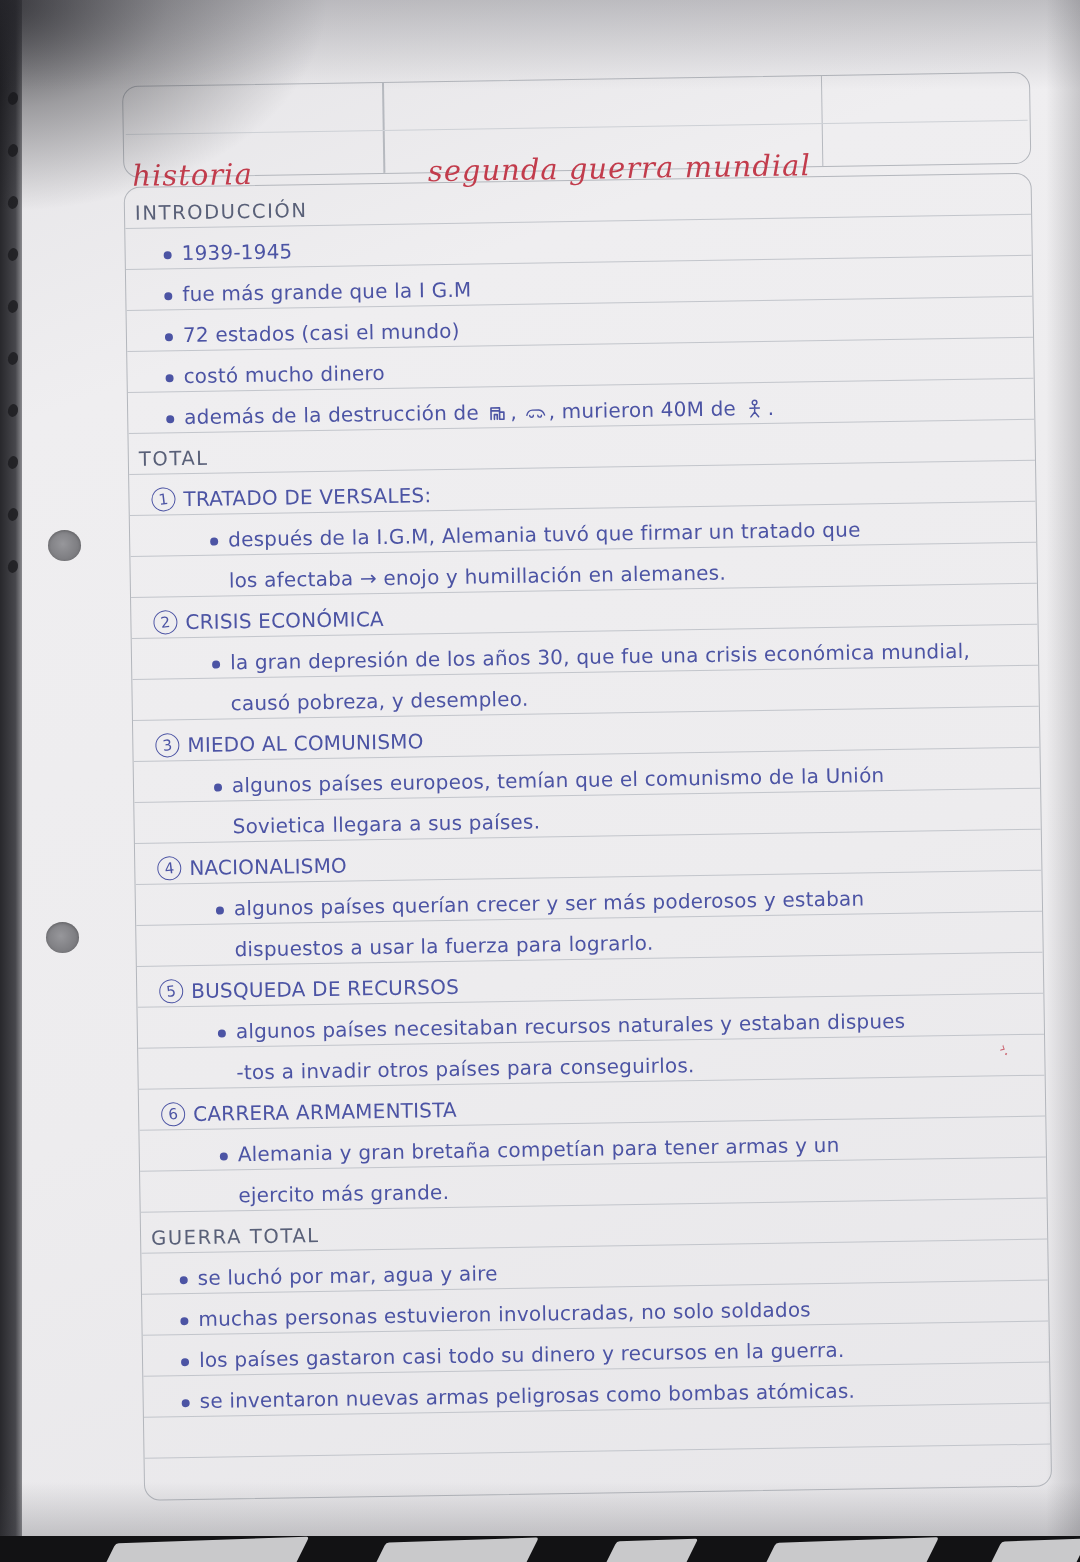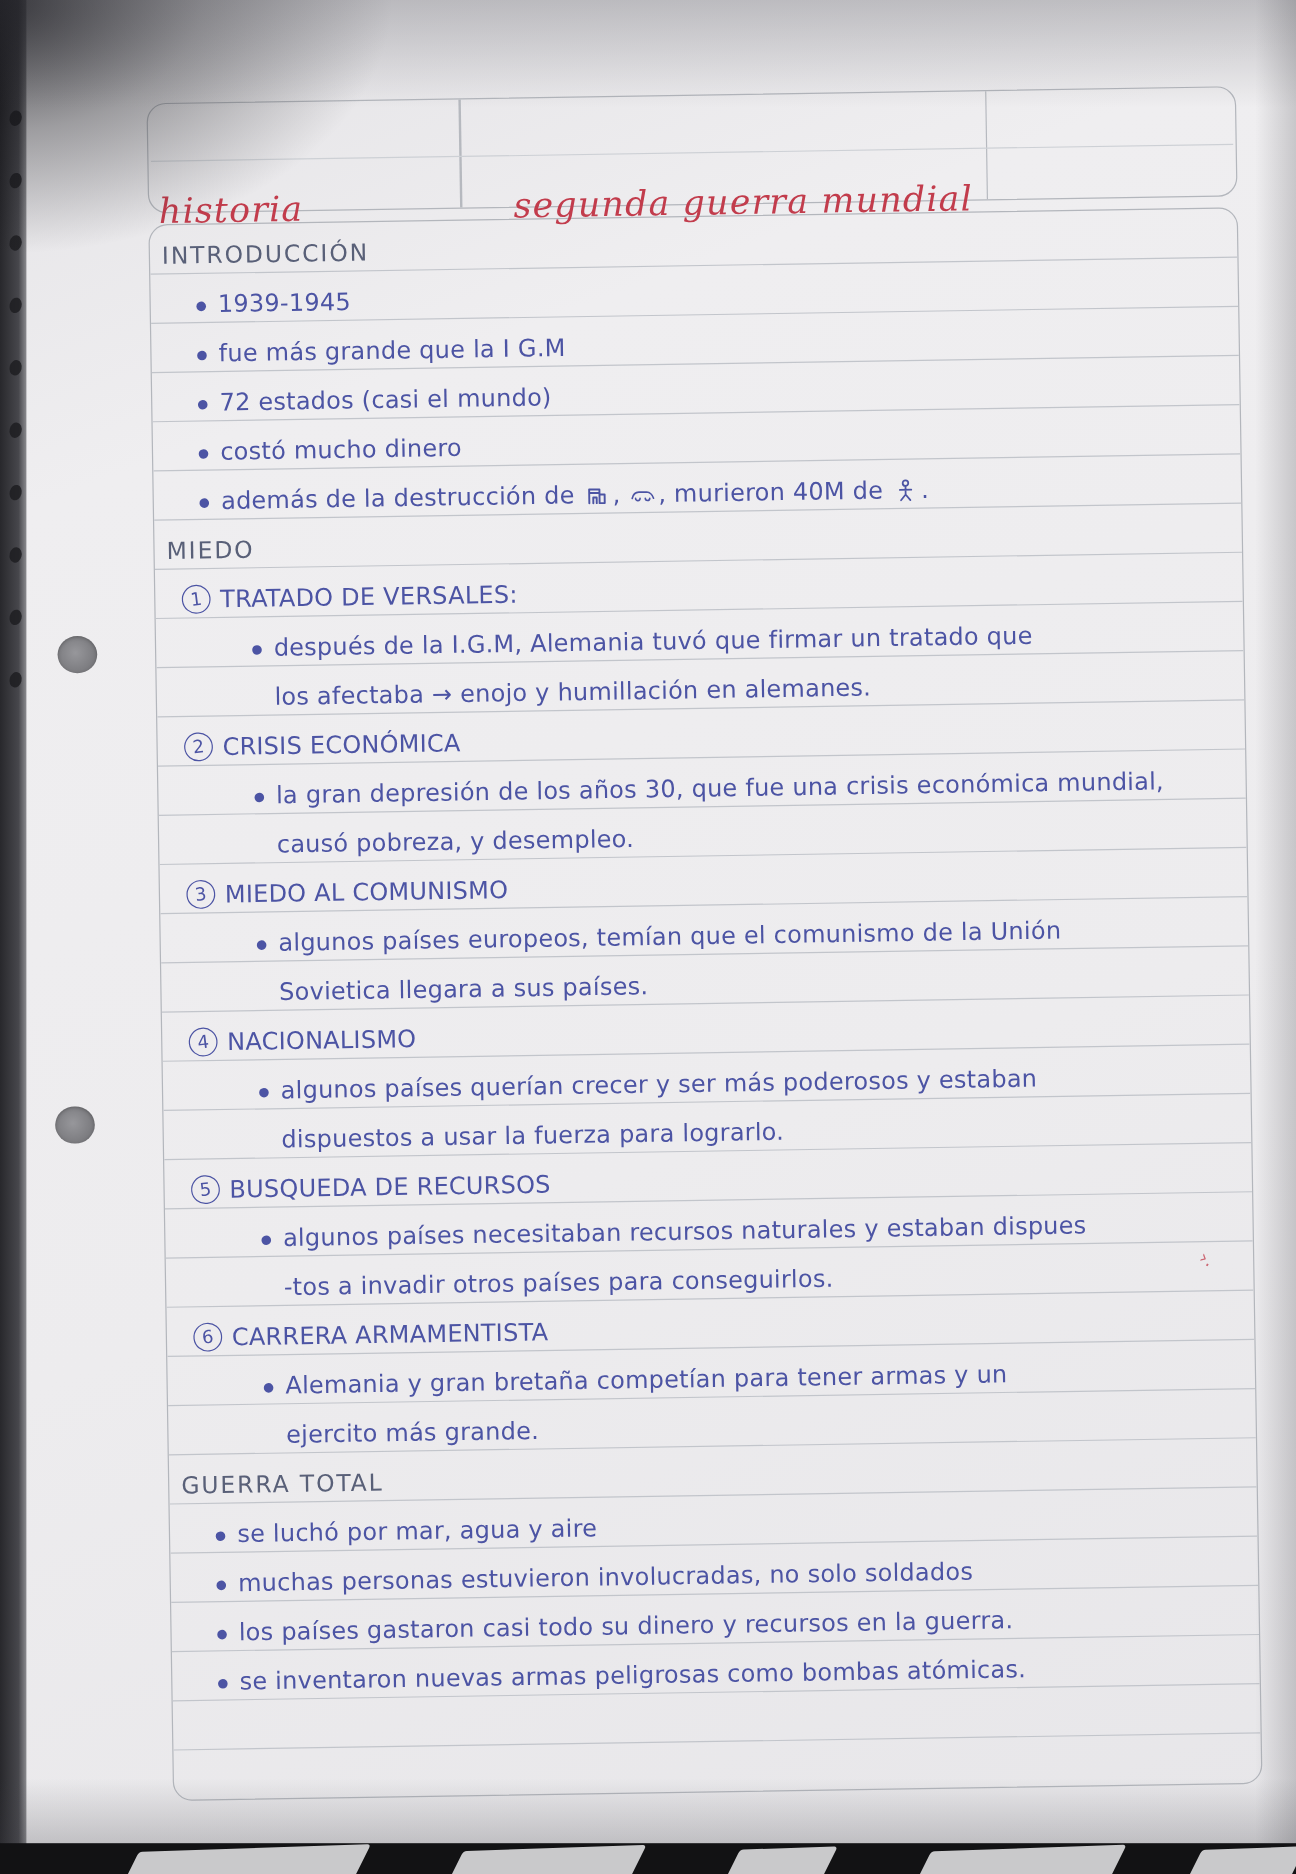--- a/index.html
+++ b/index.html
@@ -190,21 +190,21 @@
         <span class="txt">además de la destrucción de <span class="ic"><svg class="doodle" viewBox="0 0 22 20">
               <path d="M4 17 V5 h9 v12 M4 8 h9 M7.5 17 v-5 h3 v5 M13 9.5 h4.5 v7.5 h-4.5"></path>
             </svg></span>, <span class="ic"><svg class="doodle" viewBox="0 0 26 18">
               <path d="M2 13 q1.5 -6.5 7 -6.5 h8 q5 .5 7 6.5 M5.5 13 a2.3 2.3 0 1 0 4.6 0 M15.5 13 a2.3 2.3 0 1 0 4.6 0"></path>
             </svg></span>, murieron 40M de <span class="ic"><svg class="doodle" viewBox="0 0 16 22">
               <circle cx="8" cy="4" r="2.7"></circle>
               <path d="M8 7 v8 M2.5 10.5 h11 M8 15 l-4.5 5.5 M8 15 l4.5 5.5"></path>
             </svg></span>.</span>
       </div>
       <div class="row heading">
-        <span class="txt">MIEDO</span>
+        <span class="txt">TOTAL</span>
       </div>
       <div class="row numbered">
         <span class="num">1</span>
         <span class="txt">TRATADO DE VERSALES:</span>
       </div>
       <div class="row bullet2">
         <span class="dot"></span>
         <span class="txt">después de la I.G.M, Alemania tuvó que firmar un tratado que</span>
       </div>
       <div class="row cont">

